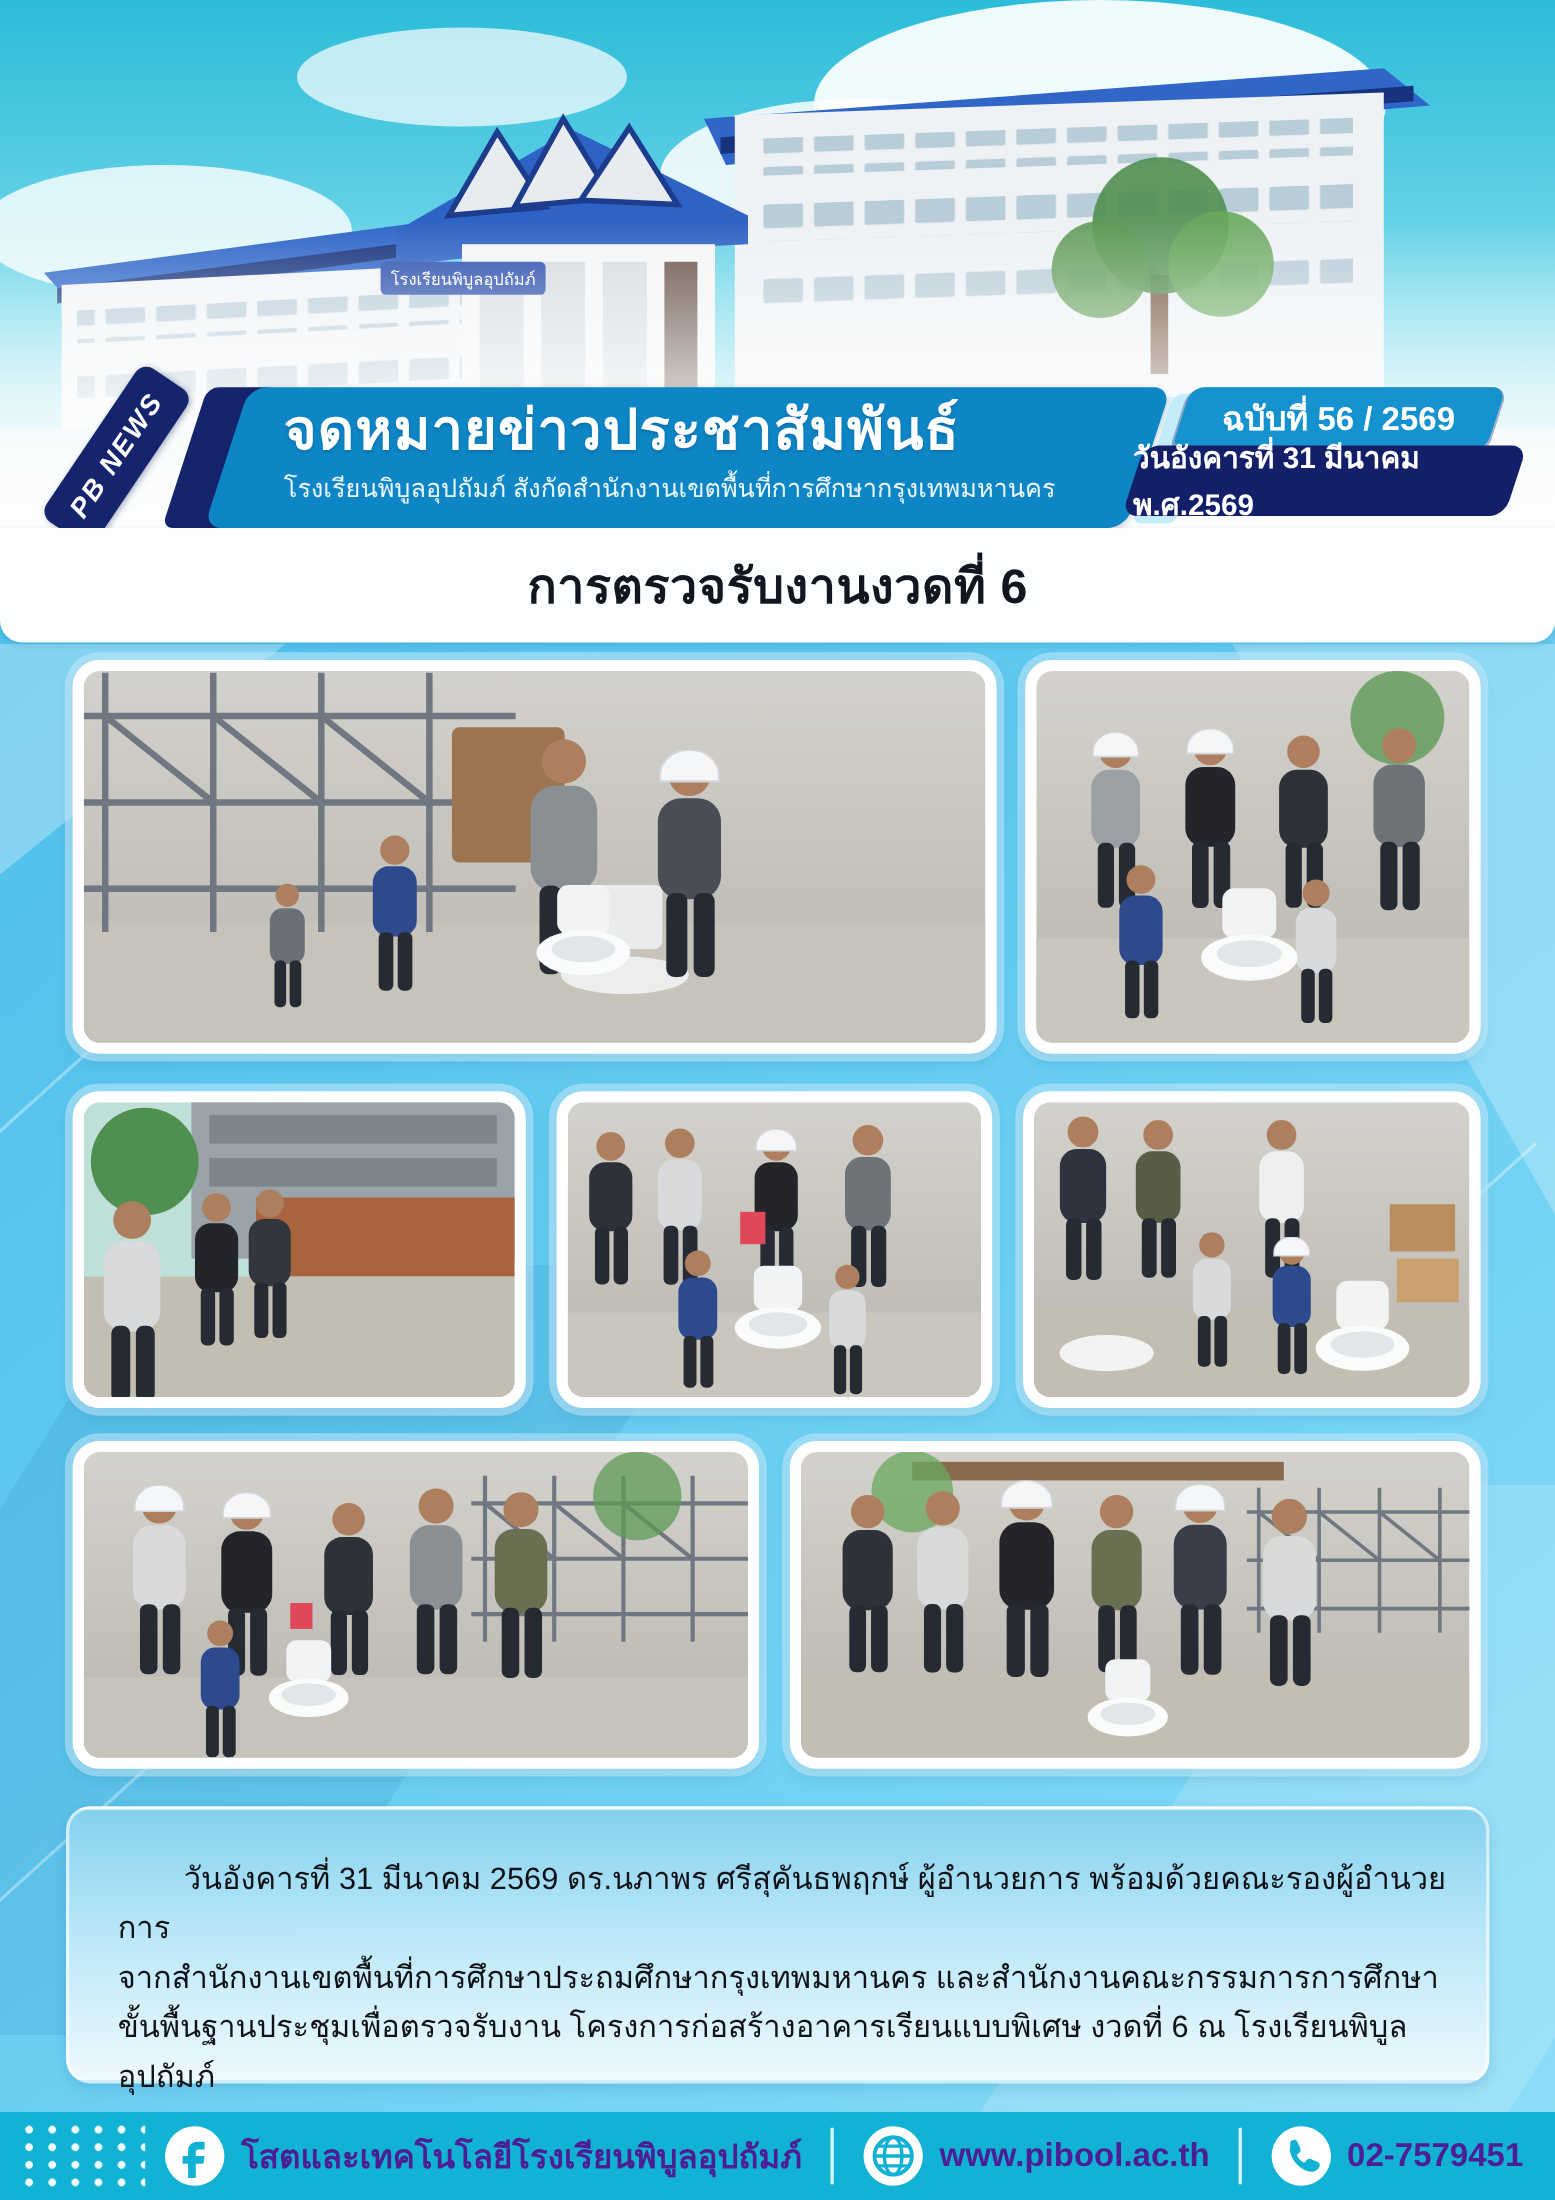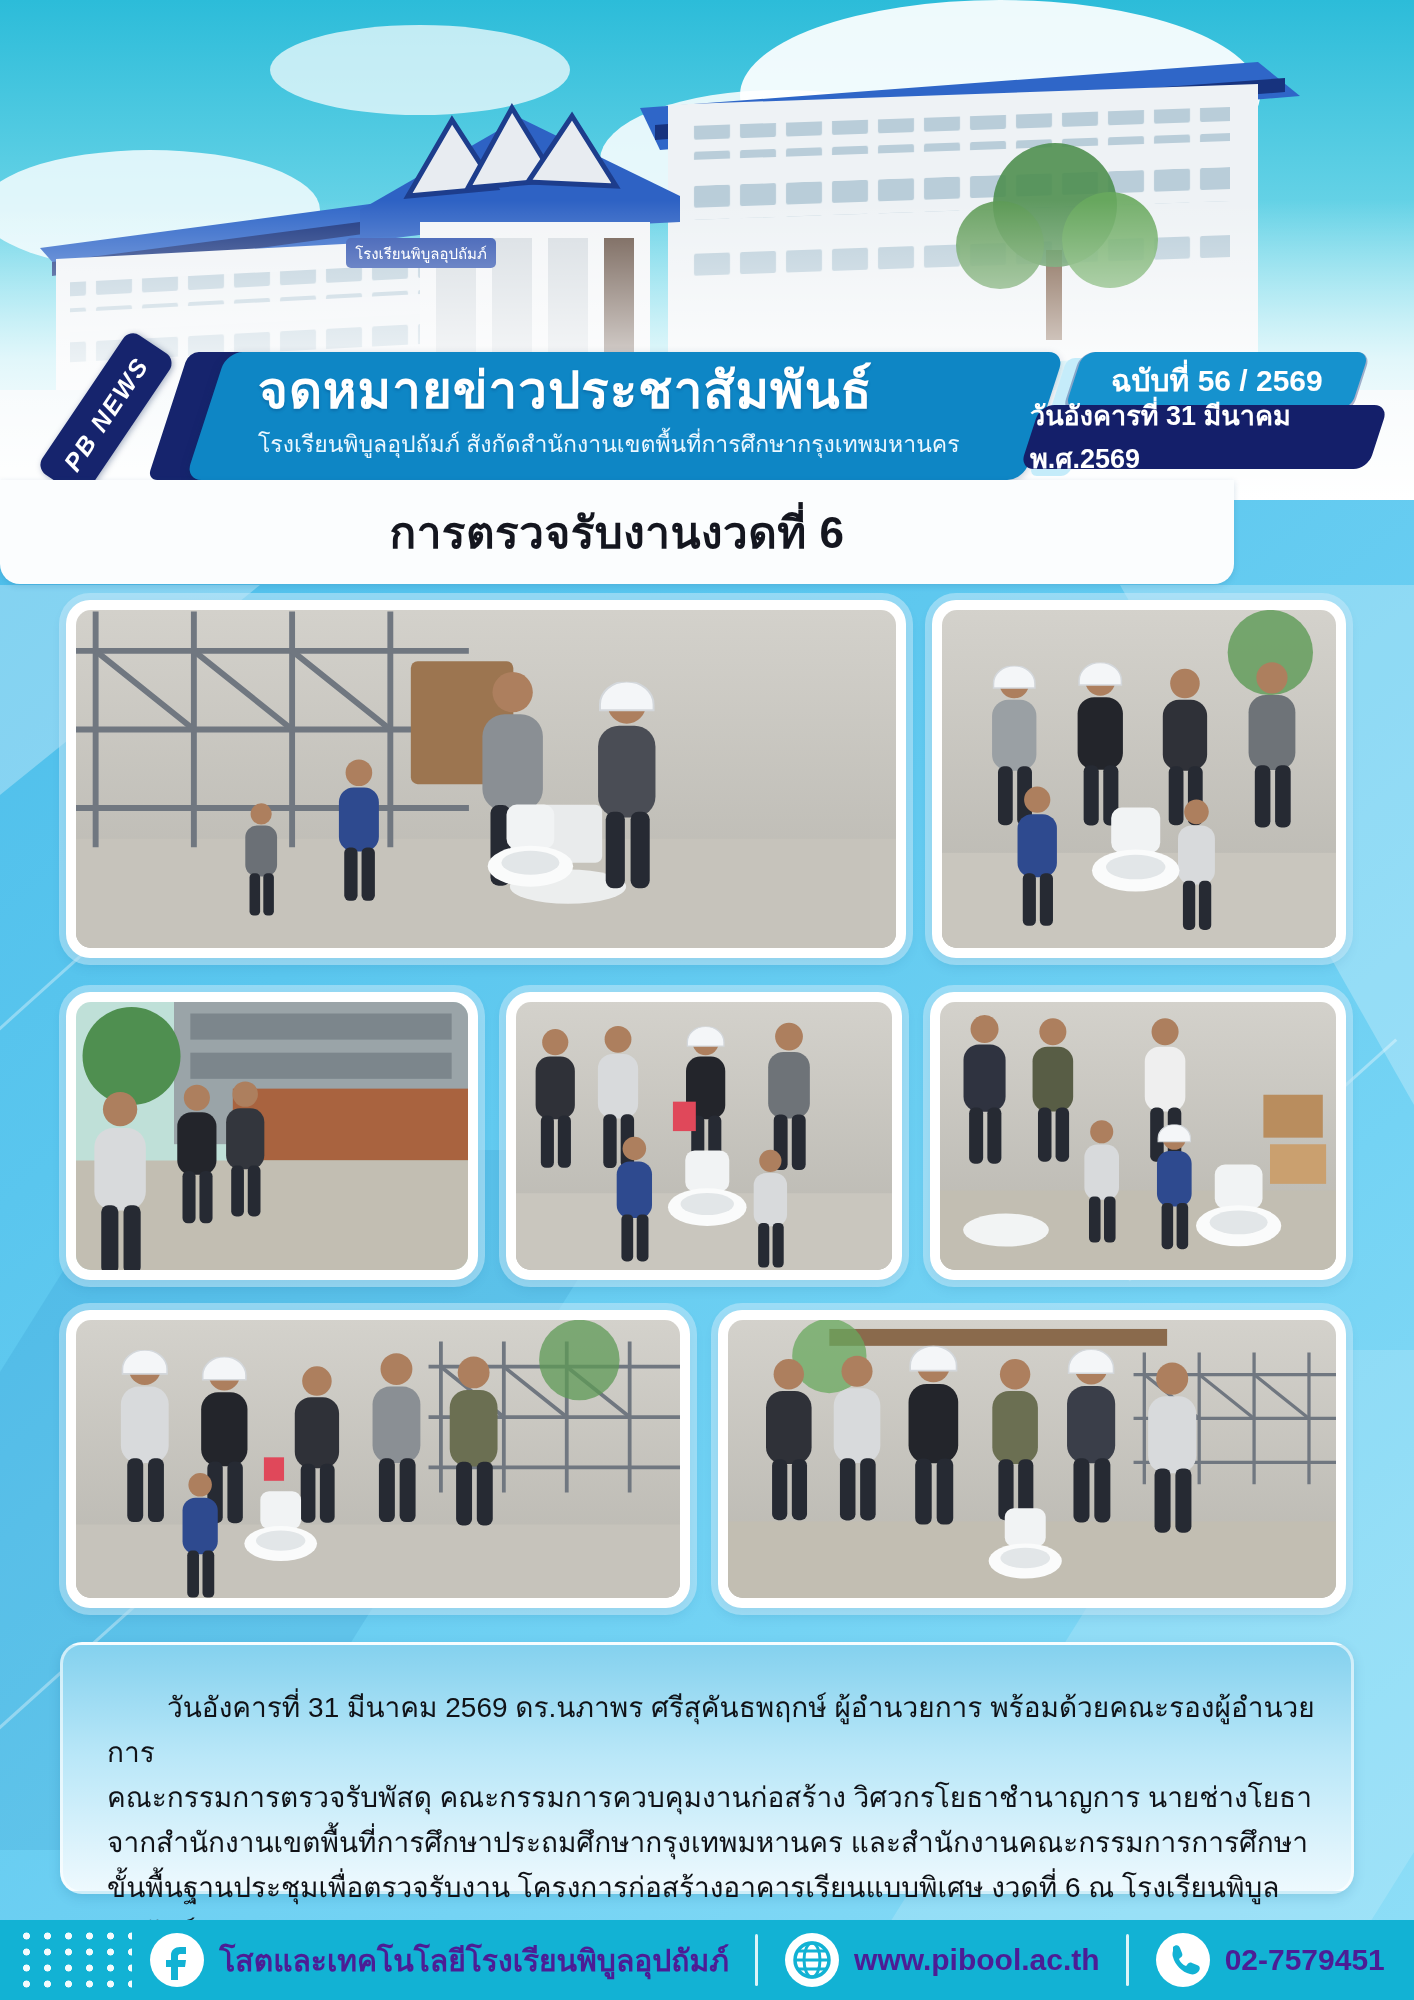--- a/index.html
+++ b/index.html
@@ -45,21 +45,21 @@
      border-radius:8px;transform:skewX(-18deg);}
   .issue-box{position:absolute;left:1074px;top:0;width:286px;height:57px;background:#1692ce;
      border-radius:12px;transform:skewX(-18deg);display:flex;align-items:center;justify-content:center;
      box-shadow:0 2px 0 2px rgba(22,36,109,.35);}
   .issue-box span{transform:skewX(18deg);color:#fff;font-size:30px;font-weight:800;}
   .date-box{position:absolute;left:1030px;top:53px;width:348px;height:64px;background:#141f6a;
      border-radius:14px;transform:skewX(-18deg);display:flex;align-items:center;justify-content:center;}
   .date-box span{transform:skewX(18deg);color:#fff;font-size:27px;font-weight:600;}
 
   
-  .headline-bar{position:absolute;left:0;top:480px;width:1234px;height:104px;background:#fbfdfe;
+  .headline-bar{position:absolute;left:0;top:480px;width:1414px;height:104px;background:#fbfdfe;
      border-radius:0 0 20px 20px;display:flex;align-items:center;justify-content:center;
      box-shadow:0 2px 6px rgba(30,90,140,.18);}
   .headline-bar h1{margin:0;font-size:44px;font-weight:800;color:#14161f;letter-spacing:.5px;}
 
   
   .photo{position:absolute;background:#ffffff;border-radius:24px;padding:10px;
      box-shadow:0 0 0 7px rgba(196,233,249,.55),0 6px 14px rgba(10,80,130,.18);}
   .photo .ph-in{width:100%;height:100%;border-radius:15px;overflow:hidden;}
   .photo svg{display:block;width:100%;height:100%;}
   .p1{left:66px;top:600px;width:840px;height:358px;}
@@ -413,21 +413,20 @@
       <g transform="translate(244,26) scale(0.95)">
             <use href="#person" width="40" height="110" style="color:#d8dadc"></use>
           </g>
       <use href="#toilet" x="150" y="112" width="52" height="46"></use>
     </svg>
       </div>
   </figure>
 
   <section class="body-panel">
     <p class="indent">วันอังคารที่ 31 มีนาคม 2569 ดร.นภาพร ศรีสุคันธพฤกษ์ ผู้อำนวยการ พร้อมด้วยคณะรองผู้อำนวยการ</p>
-    <p>คณะกรรมการตรวจรับพัสดุ คณะกรรมการควบคุมงานก่อสร้าง วิศวกรโยธาชำนาญการ นายช่างโยธา</p>
     <p>จากสำนักงานเขตพื้นที่การศึกษาประถมศึกษากรุงเทพมหานคร และสำนักงานคณะกรรมการการศึกษา</p>
     <p>ขั้นพื้นฐานประชุมเพื่อตรวจรับงาน โครงการก่อสร้างอาคารเรียนแบบพิเศษ งวดที่ 6 ณ โรงเรียนพิบูลอุปถัมภ์</p>
   </section>
 
   <footer class="footer">
     <div class="dots"></div>
 
     <div class="f-item">
       <svg class="cicon" viewBox="0 0 56 56">
         <circle cx="28" cy="28" r="27" fill="#ffffff"></circle>

